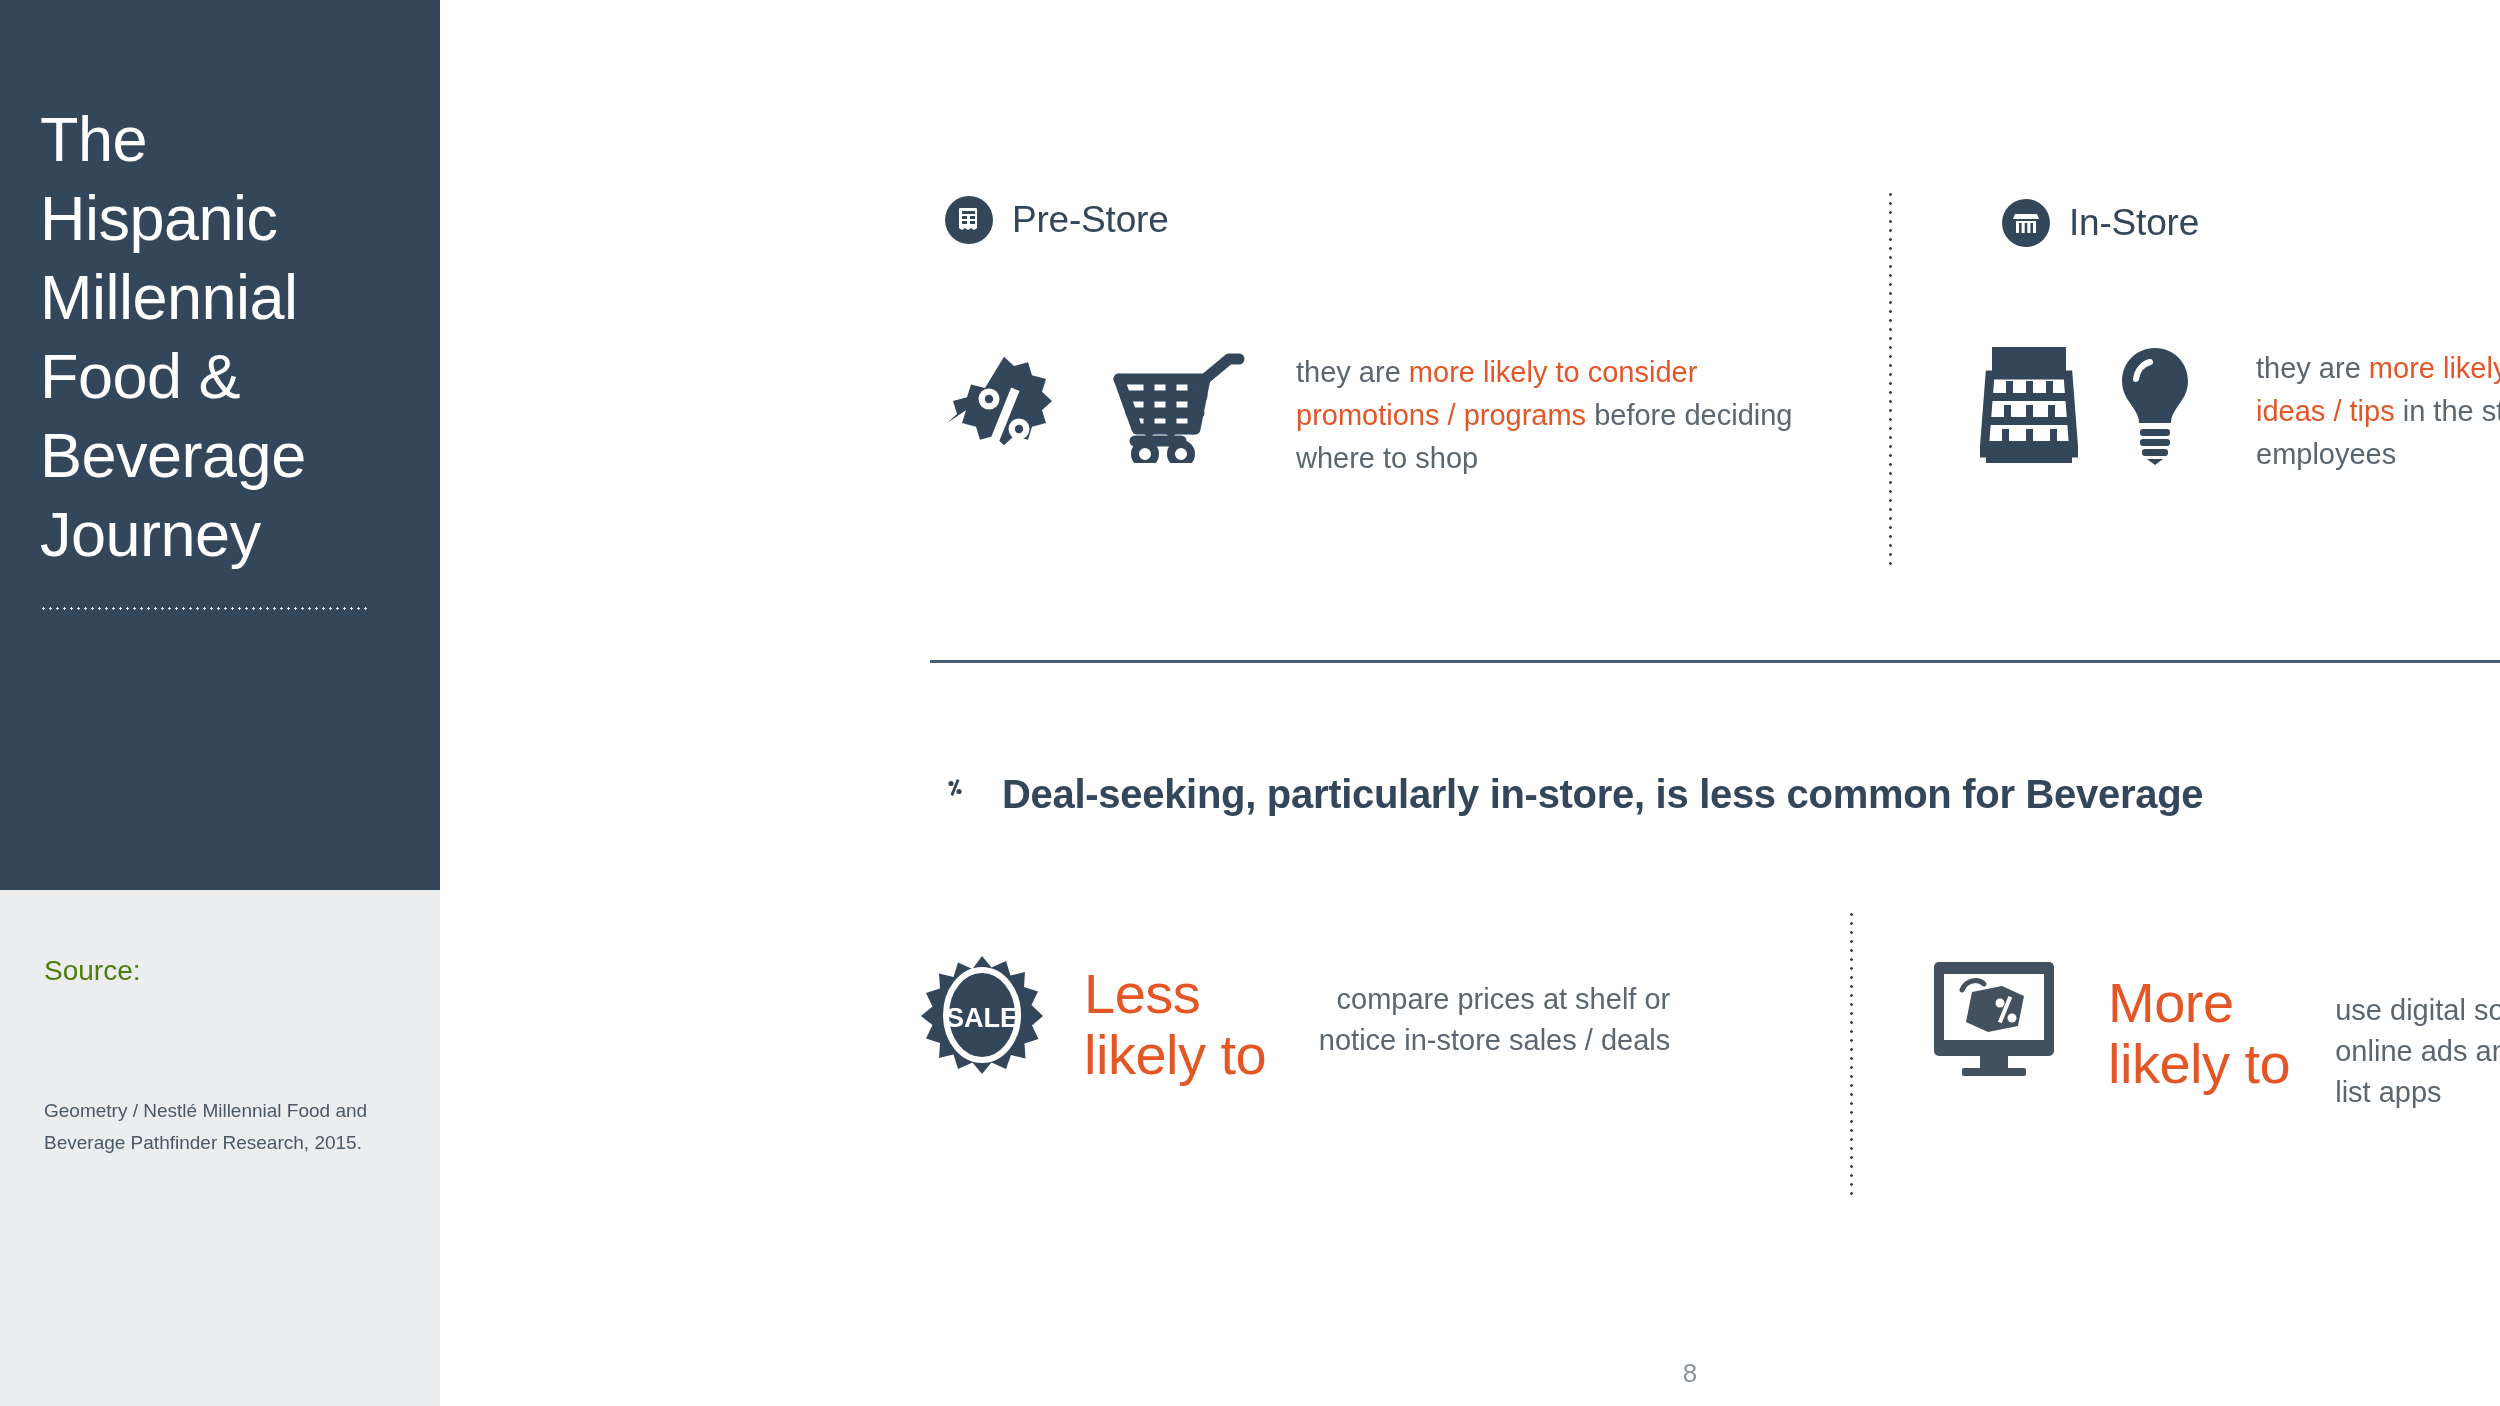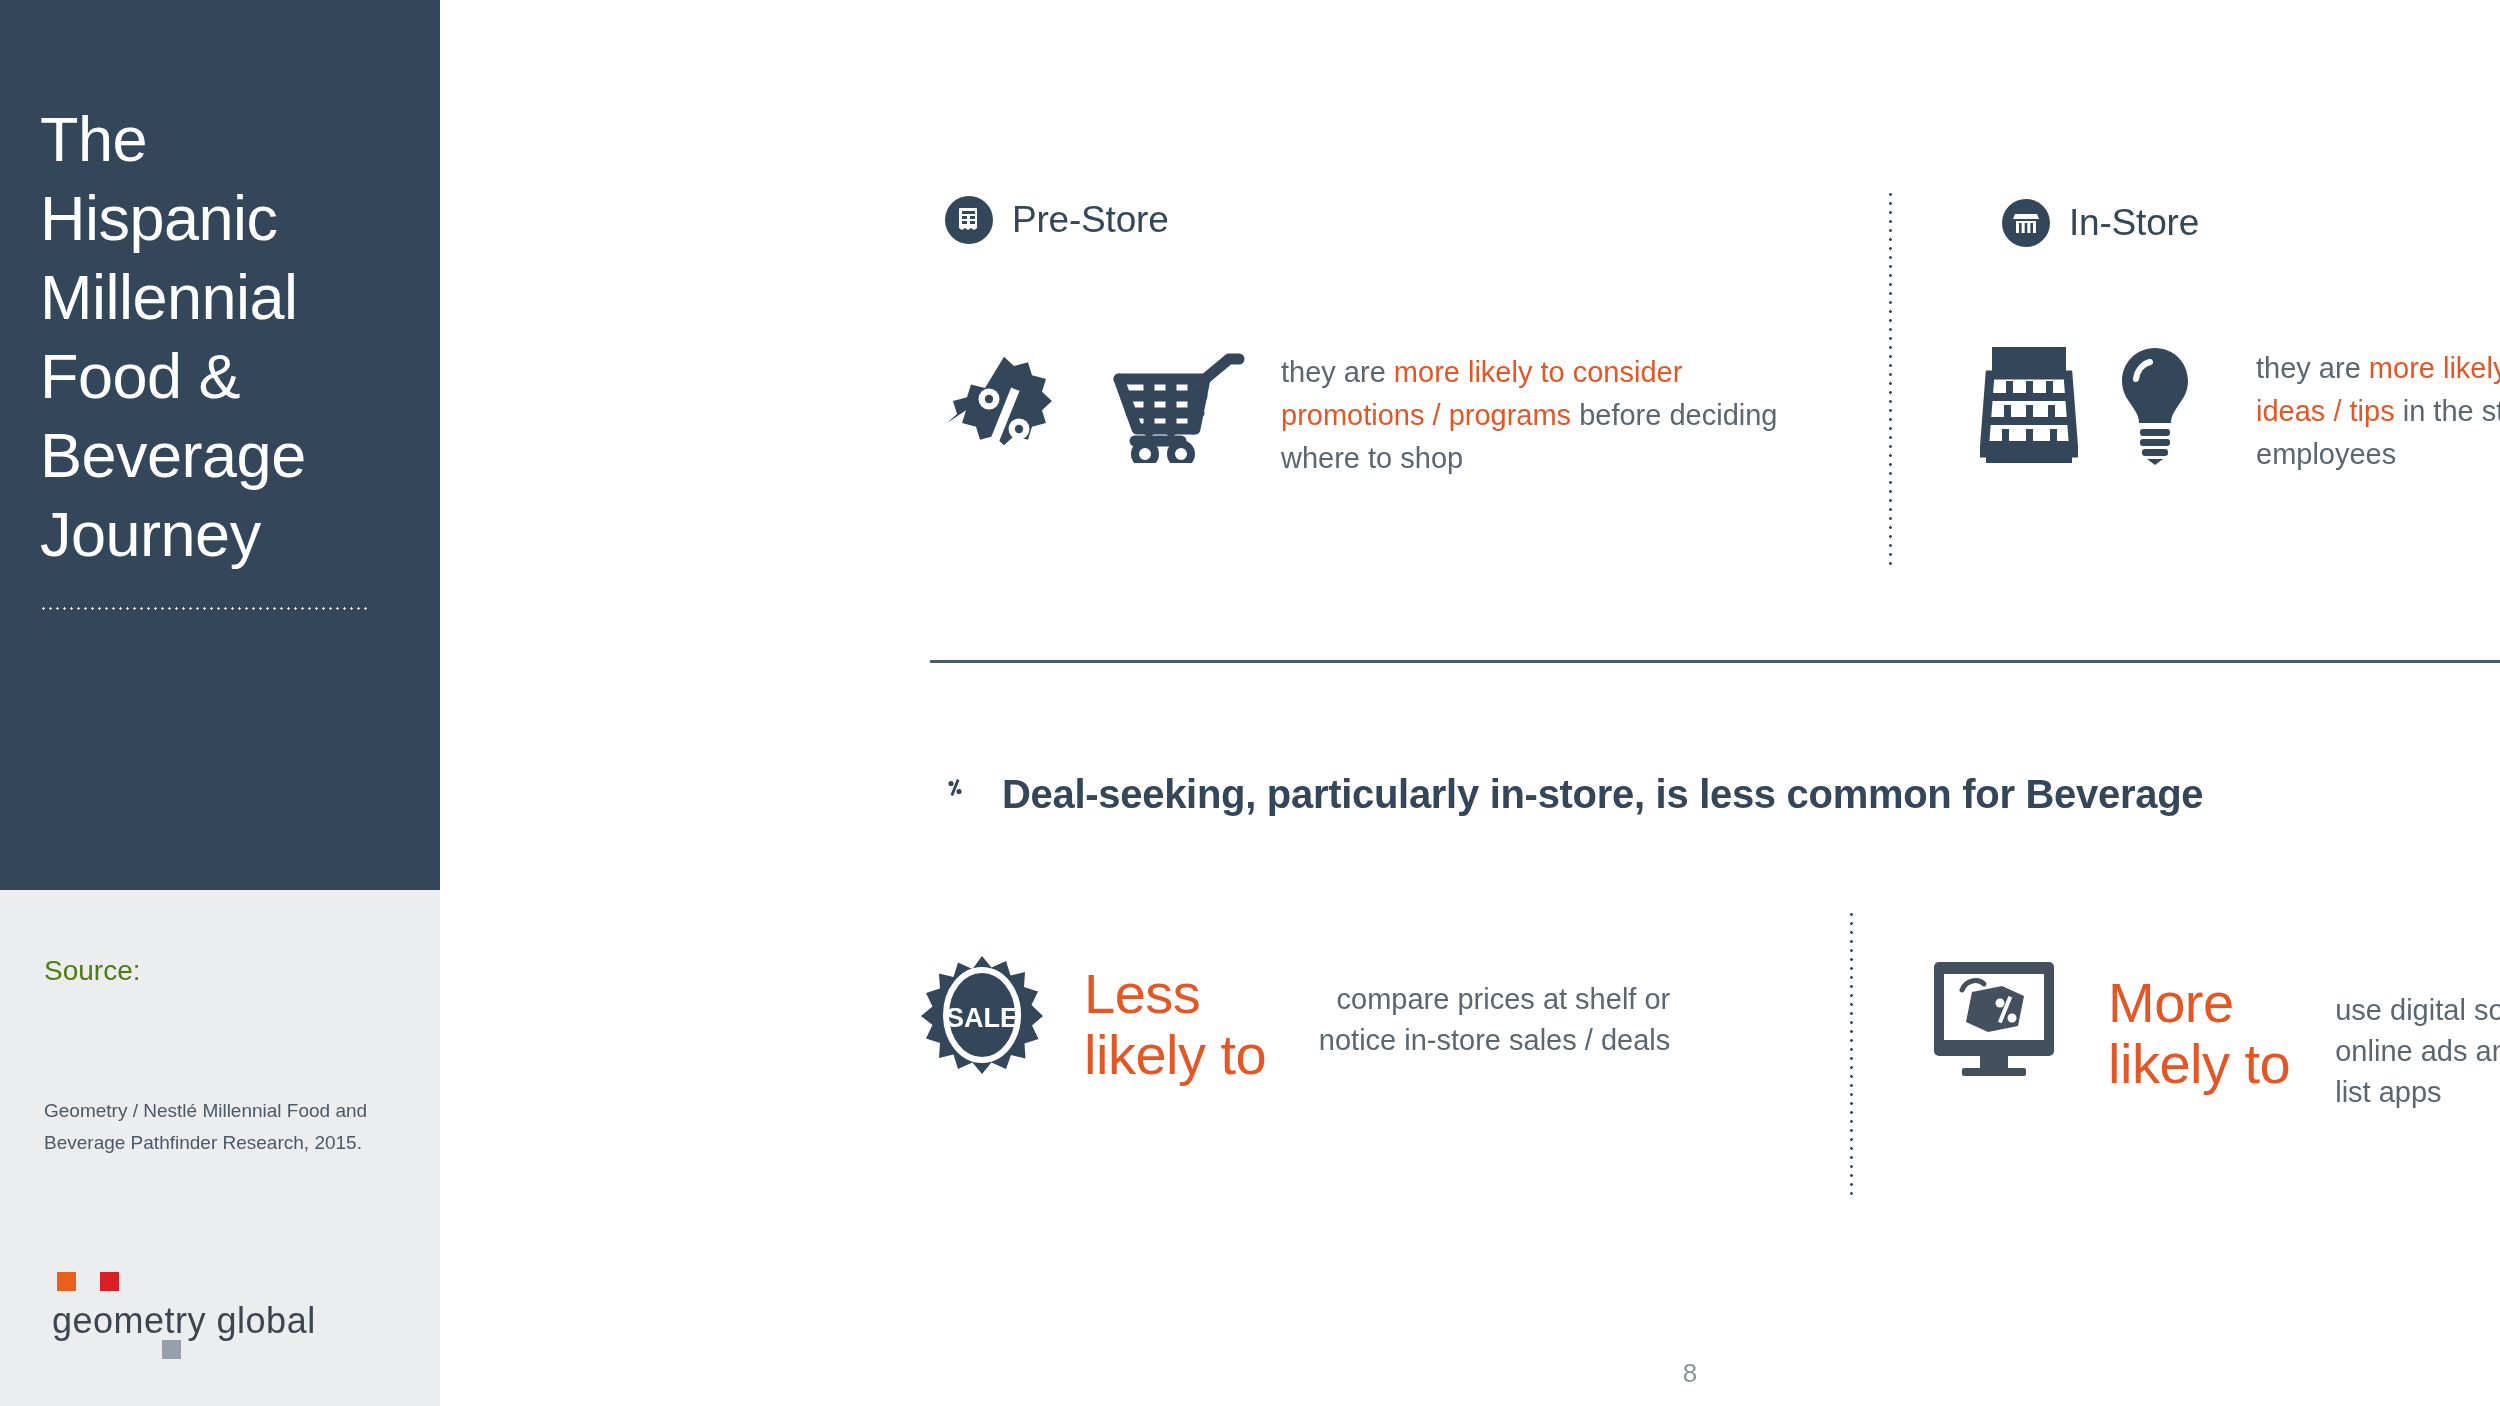--- a/index.html
+++ b/index.html
@@ -128,21 +128,21 @@
     white-space: nowrap;
   }
 
   
   .row-block { position: absolute; display: flex; align-items: flex-start; }
   .row-block .icons { display: flex; align-items: center; flex: 0 0 auto; }
   .row-block .copy {
     font-size: 29px; line-height: 43px; color: #5b6670;
   }
   .row-block.prestore { left: 505px; top: 345px; }
-  .row-block.prestore .copy { margin-left: 34px; width: 520px; padding-top: 6px; }
+  .row-block.prestore .copy { margin-left: 49px; width: 520px; padding-top: 6px; }
   .row-block.instore  { left: 1540px; top: 345px; }
   .row-block.instore  .copy { margin-left: 62px; width: 545px; padding-top: 2px; }
   .hl { color: #e35626; }
 
   
   .stat { position: absolute; display: flex; align-items: flex-start; }
   .stat .stat-icon { flex: 0 0 auto; }
   .stat .big {
     color: #e35626;
     font-size: 56px;
@@ -178,26 +178,20 @@
   <div class="sidebar">
     <div class="sidebar-top"></div>
     <div class="sidebar-bottom"></div>
 
     <div class="deck-title">The Hispanic Millennial Food &amp; Beverage Journey</div>
     <div class="title-rule"></div>
 
     <div class="source-label">Source:</div>
     <div class="source-text">Geometry / Nestlé Millennial Food and Beverage Pathfinder Research, 2015.</div>
 
-    <div class="logo">
-      <div class="logo-sq a"></div>
-      <div class="logo-sq b"></div>
-      <div class="logo-sq c"></div>
-      <div class="logo-word">geometry global</div>
-    </div>
   </div>
 
   <div class="main">
 
     <div class="sec-head prestore">
       <span class="badge">
         <svg width="26" height="28" viewBox="0 0 26 28" fill="none">
           <path d="M4 2h16a1 1 0 0 1 1 1v19l-3 2-3-2-3 2-3-2-3 2-3-2V3a1 1 0 0 1 1-1z" fill="#ffffff"></path>
           <rect x="6" y="5" width="13" height="3" fill="#33465a"></rect>
           <rect x="6" y="10" width="5" height="3" fill="#33465a"></rect>

